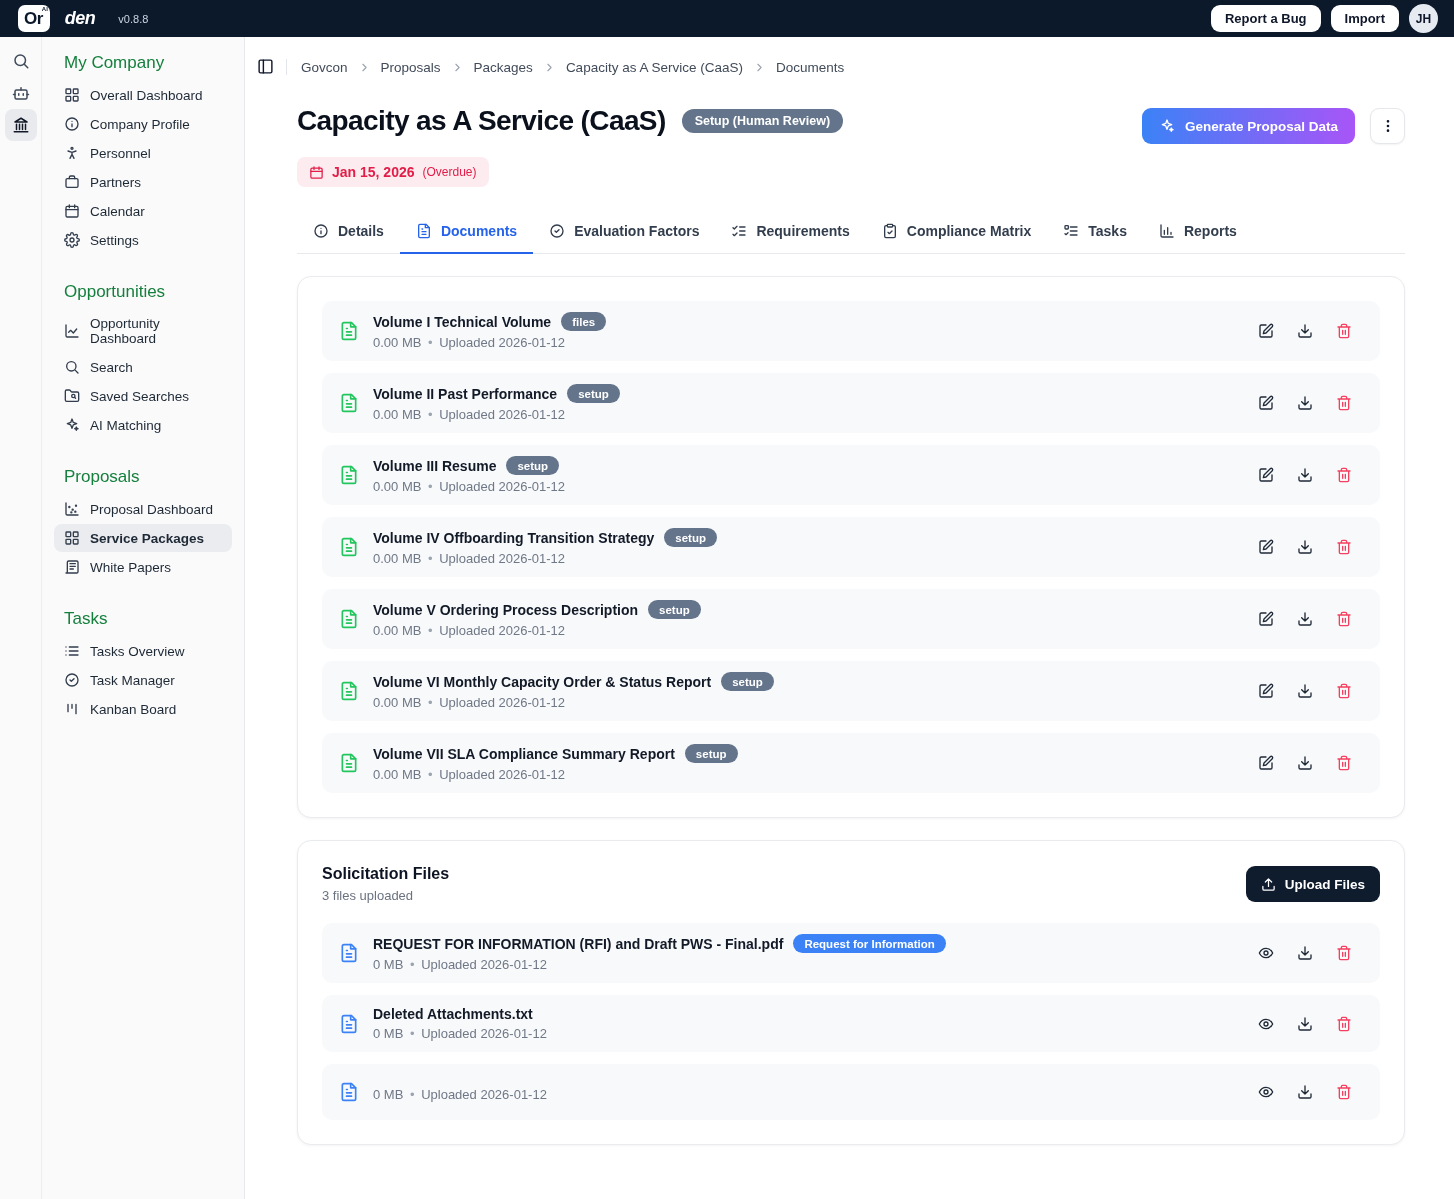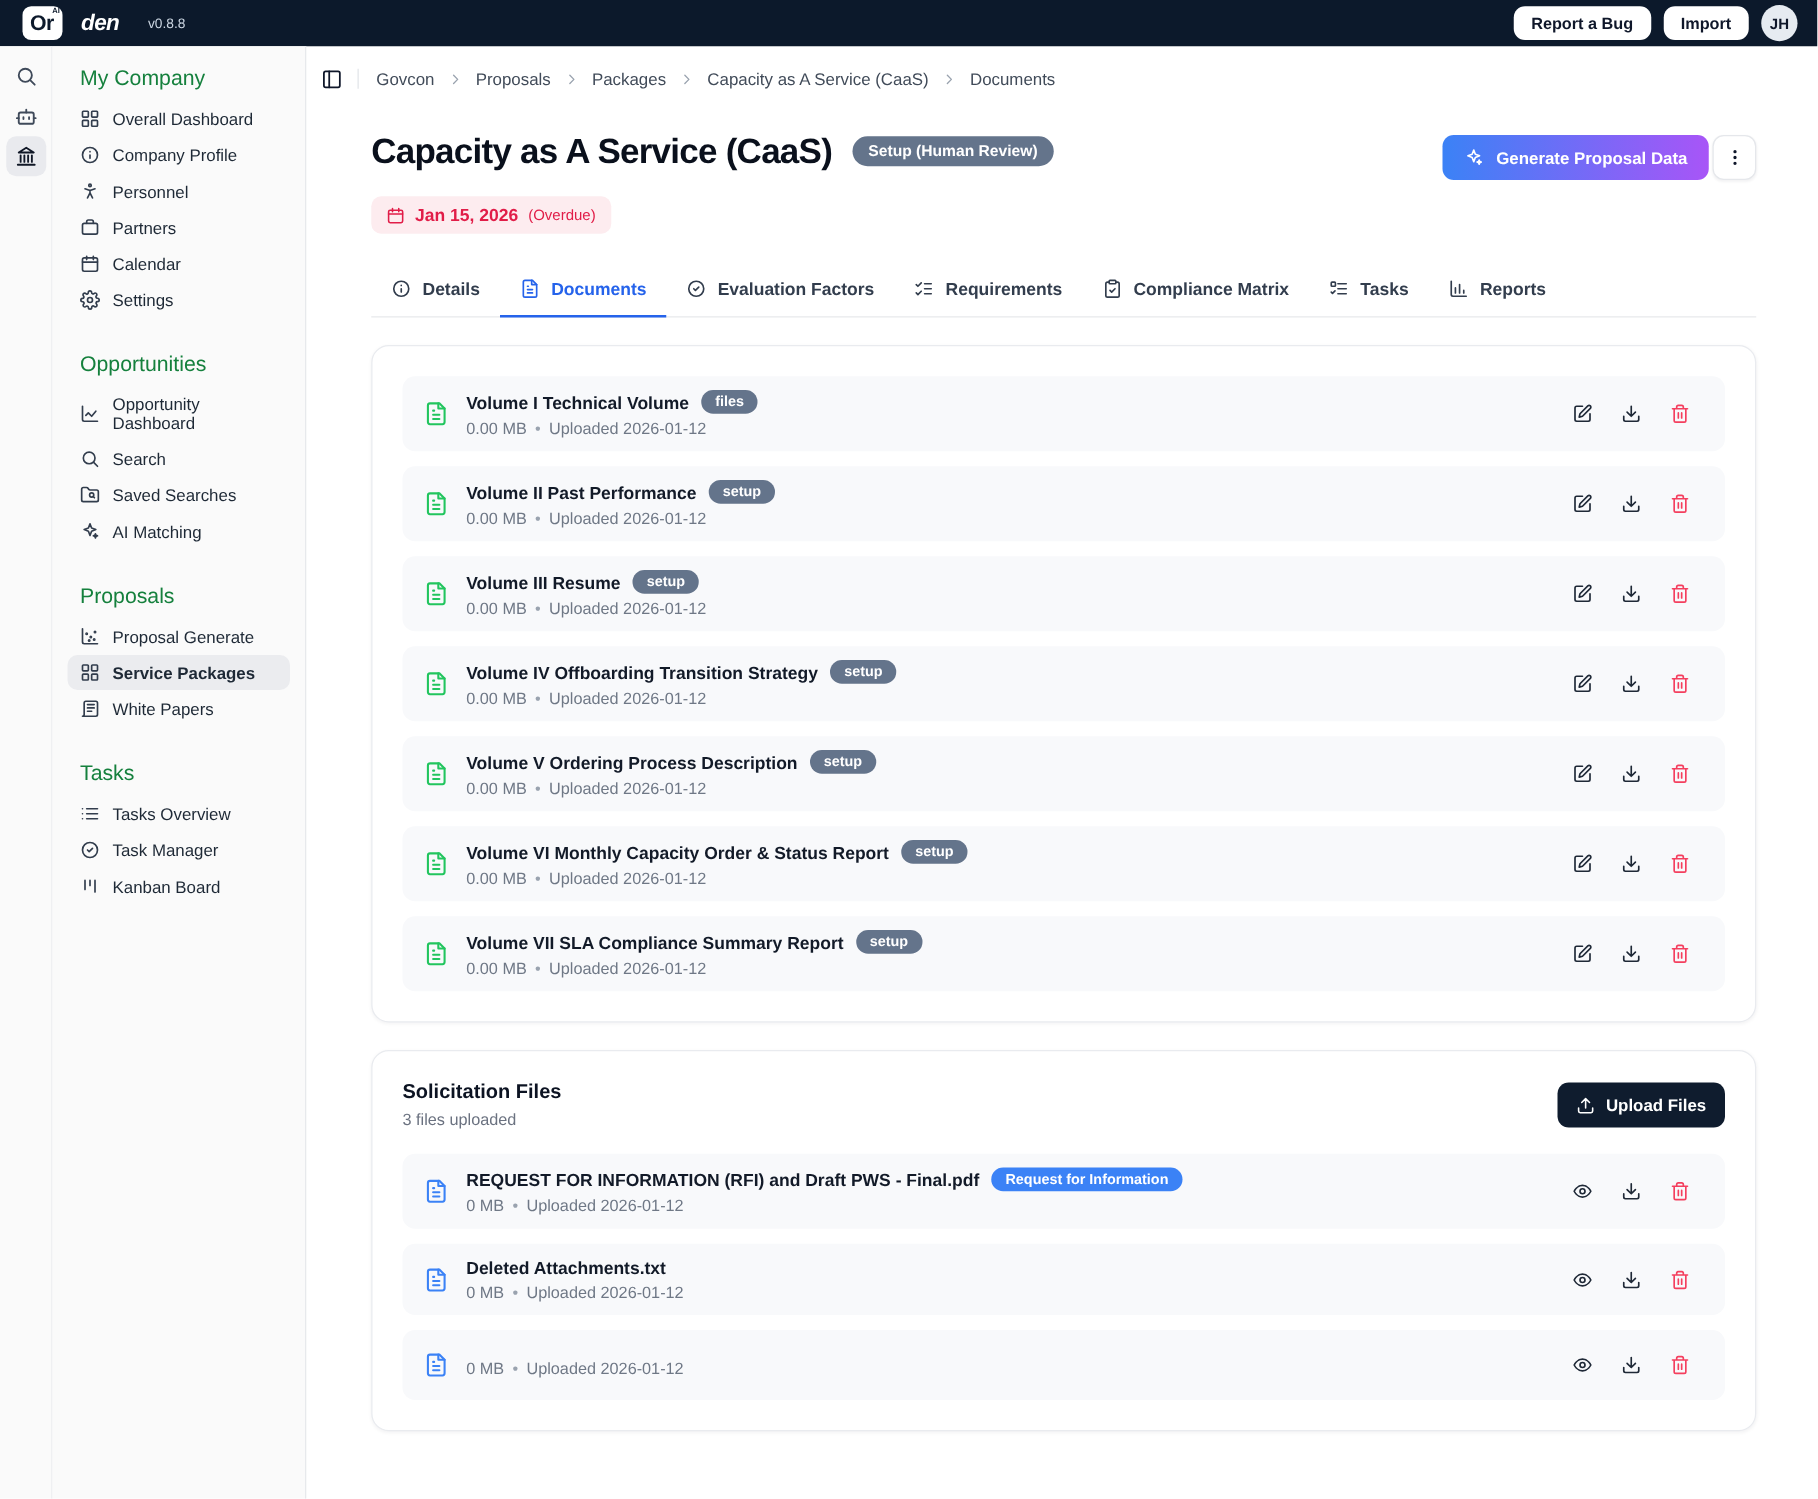--- a/index.html
+++ b/index.html
@@ -27,34 +27,34 @@
 
   .sidebar { width:203px; background:#fafafa; border-right:1px solid #e7e9ec; padding:10px 12px; overflow:hidden; }
   .side-section { margin-bottom:22px; }
   .side-title { font-size:17px; color:#15803d; padding:6px 10px 8px; }
   .side-item { display:flex; align-items:center; gap:10px; padding:6px 10px; border-radius:8px; font-size:13.5px; color:#1e2936; cursor:pointer; margin-bottom:1px; }
   .side-item .icon { width:16px; height:16px; color:#323d4d; }
   .side-item.active { background:#ebecef; font-weight:600; }
 
   
   .main { flex:1; overflow:hidden; padding:14px 0 0; }
-  .bc-row { display:flex; align-items:center; padding-left:12px; height:24px; }
+  .bc-row { display:flex; align-items:flex-end; padding-left:12px; height:24px; }
   .panel-toggle { color:#0f172a; cursor:pointer; display:block; }
   .panel-toggle .icon { width:17px; height:17px; }
   .bc-divider { width:1px; height:16px; background:#e2e5e9; margin:0 14px 0 12px; }
   .breadcrumb { display:flex; align-items:center; }
   .bc-item { font-size:13.5px; color:#414b59; cursor:pointer; }
   .bc-sep { width:13px; height:13px; color:#9aa3af; margin:0 10px; }
 
   .content { padding:0 49px 40px 52px; }
   .title-row { display:flex; justify-content:space-between; align-items:flex-start; margin-top:30px; }
   .title-left { display:flex; align-items:center; gap:16px; }
   h1 { font-size:28px; font-weight:800; letter-spacing:-.6px; color:#0a101c; }
   .status-badge { background:#64748b; color:#fff; font-size:12.5px; font-weight:600; padding:5px 13px; border-radius:999px; white-space:nowrap; }
-  .title-right { display:flex; align-items:center; gap:3px; margin-top:3px; }
+  .title-right { display:flex; align-items:center; gap:15px; margin-top:3px; }
   .generate-btn { display:inline-flex; align-items:center; gap:10px; border:none; cursor:pointer; color:#fff; font-family:inherit; font-size:13.5px; font-weight:600; padding:0 17px; height:36px; border-radius:9px; background:linear-gradient(90deg,#3b82f6,#a855f7); }
   .generate-btn .icon { width:16px; height:16px; }
   .kebab { width:35px; height:36px; background:#fff; border:1px solid #e5e7eb; border-radius:9px; display:grid; place-items:center; cursor:pointer; color:#0f172a; box-shadow:0 1px 2px rgba(16,24,40,.05); }
 
   .due-pill { display:inline-flex; align-items:center; gap:8px; margin-top:13px; background:#fdecef; border-radius:8px; padding:7px 12px; color:#e11d48; }
   .due-pill .icon { width:15px; height:15px; }
   .due-date { font-size:14px; font-weight:700; }
   .due-status { font-size:12px; font-weight:400; }
 
   .tabs { display:flex; margin-top:25px; border-bottom:1px solid #e7e9ec; }
@@ -209,21 +209,21 @@
         <div class="side-title">Proposals</div>
         <div class="side-item">
           <svg class="icon " viewBox="0 0 24 24" fill="none" stroke="currentColor" stroke-width="2" stroke-linecap="round" stroke-linejoin="round" aria-hidden="true">
             <path d="M3 3v16a2 2 0 0 0 2 2h16"></path>
             <circle cx="8" cy="9" r=".8"></circle>
             <circle cx="13" cy="13" r=".8"></circle>
             <circle cx="18" cy="7" r=".8"></circle>
             <circle cx="11" cy="17" r=".8"></circle>
             <circle cx="17" cy="16" r=".8"></circle>
           </svg>
-          <span>Proposal Generate</span>
+          <span>Proposal Dashboard</span>
         </div>
         <div class="side-item active">
           <svg class="icon " viewBox="0 0 24 24" fill="none" stroke="currentColor" stroke-width="2" stroke-linecap="round" stroke-linejoin="round" aria-hidden="true">
             <rect x="3" y="3" width="7" height="7" rx="1"></rect>
             <rect x="14" y="3" width="7" height="7" rx="1"></rect>
             <rect x="3" y="14" width="7" height="7" rx="1"></rect>
             <rect x="14" y="14" width="7" height="7" rx="1"></rect>
           </svg>
           <span>Service Packages</span>
         </div>

